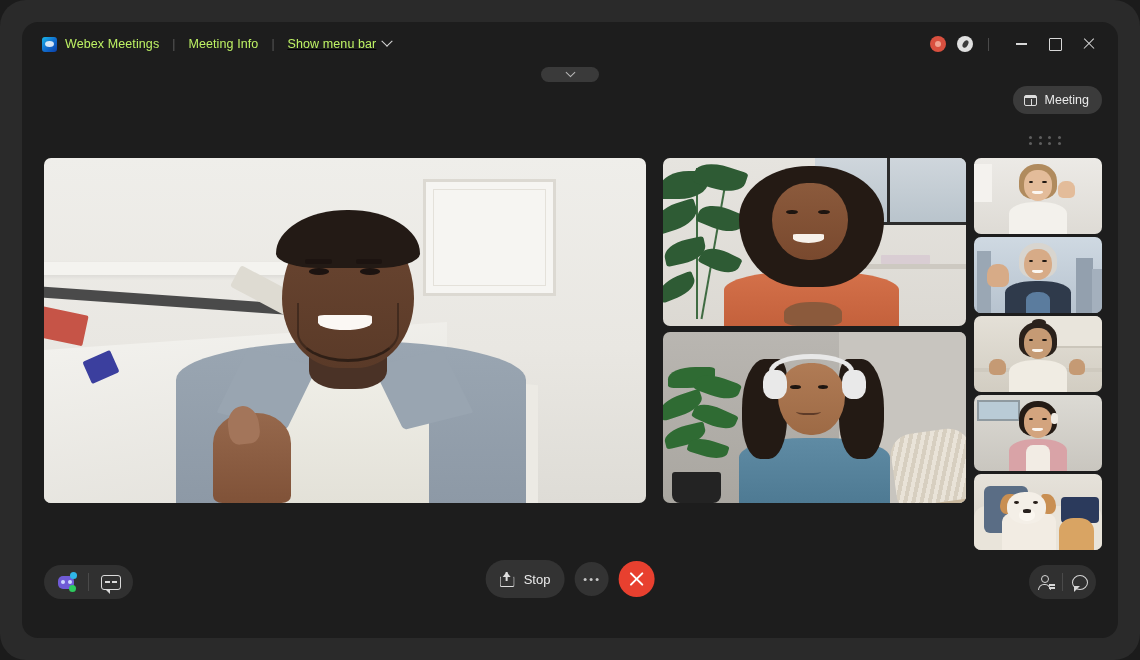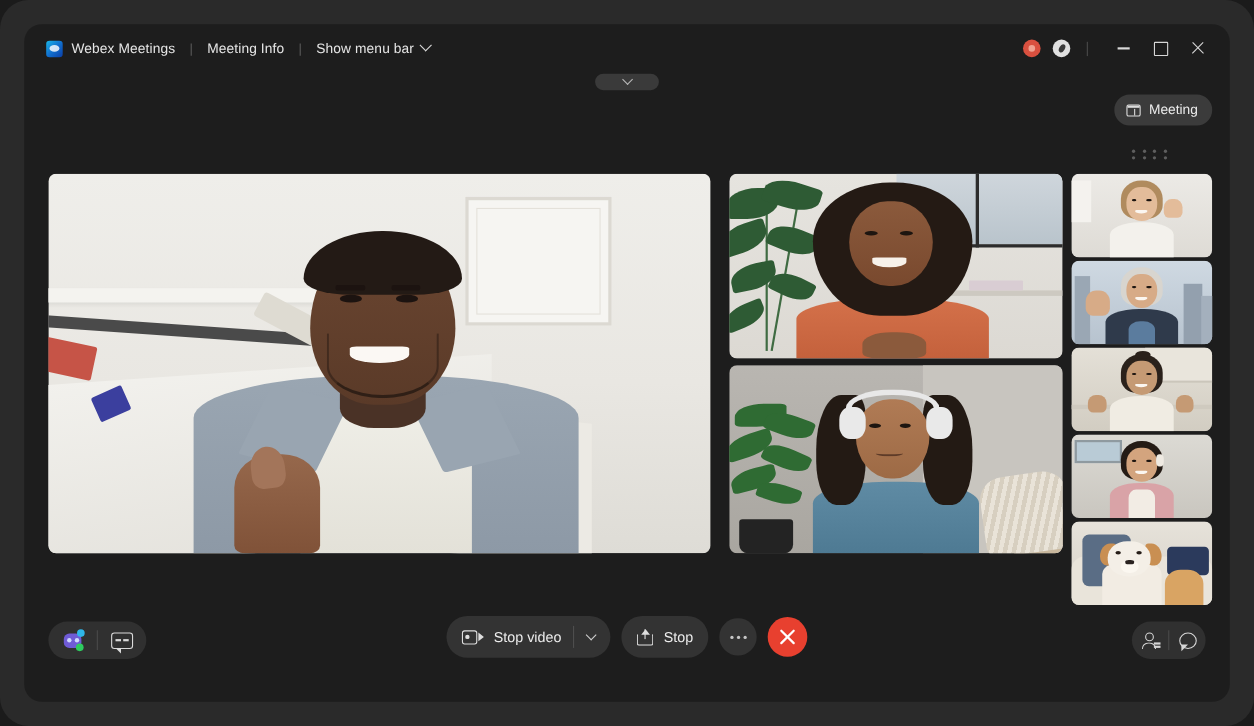--- a/index.html
+++ b/index.html
@@ -61,38 +61,39 @@
   .webex-logo::after {
     content: "";
     position: absolute;
     left: 3px; top: 4.5px;
     width: 9px; height: 6px;
     border-radius: 50%;
     background: rgba(255,255,255,0.82);
   }
 
   .tb-text {
-    color: #e5e5e5;
+    color: #bef264;
     font-size: 12.5px;
     letter-spacing: 0.1px;
     white-space: nowrap;
   }
 
   .tb-sep {
     color: #5a5a5a;
     font-size: 12px;
     margin: 0 13px;
     user-select: none;
   }
 
   .menubar-toggle {
     display: flex;
     align-items: center;
     gap: 7px;
     cursor: pointer;
+    text-decoration: underline;
   }
 
   .chev {
     display: inline-block;
     width: 8px; height: 8px;
     border-right: 1.3px solid #d7d7d7;
     border-bottom: 1.3px solid #d7d7d7;
     transform: rotate(45deg) translate(-2px,-2px);
   }
 
@@ -878,29 +879,20 @@
           <span class="cc-icon">
               <i></i>
               <i></i>
             </span>
         </div>
       </div>
 
       <div class="ctl-center">
 
 
-        <div class="pill">
-          <span class="cam-icon">
-            <span class="bdy"></span>
-              <span class="lens"></span>
-          </span>
-          <span class="lbl">Stop video</span>
-          <span class="split"></span>
-          <span class="dchev"></span>
-        </div>
 
         <div class="pill">
           <span class="share-icon">
             <span class="box"></span>
               <span class="arr"></span>
           </span>
           <span class="lbl">Stop</span>
         </div>
 
         <div class="round-btn">

